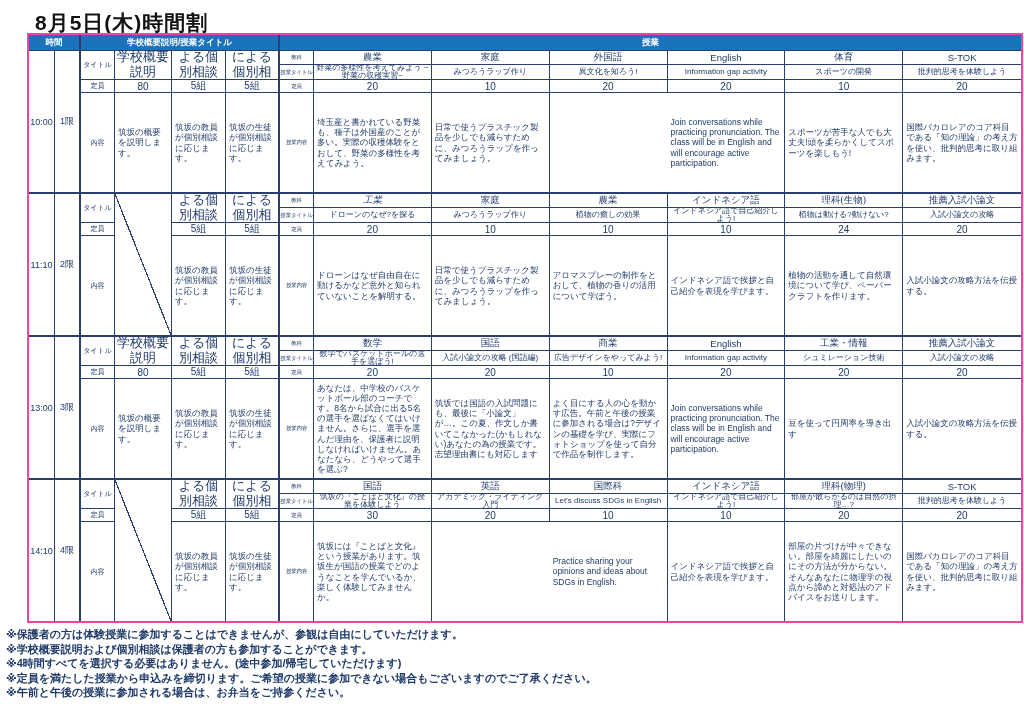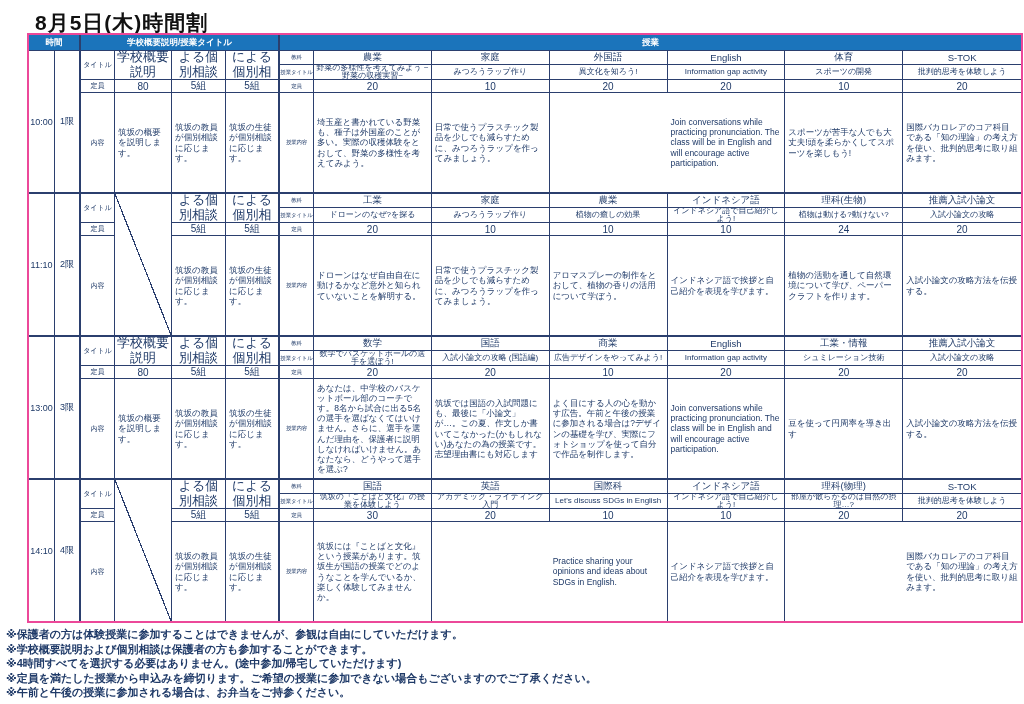--- a/index.html
+++ b/index.html
@@ -131,21 +131,21 @@
           <div class="cell lbl lblsm" style="grid-area: 2 / 7 / 3 / 8;">授業タイトル</div>
           <div class="cell lbl lblsm" style="grid-area: 3 / 7 / 4 / 8;">定員</div>
           <div class="cell lbl lblsm bb0" style="grid-area: 4 / 7 / 5 / 8;">授業内容</div>
           <div class="cell diag bb0" style="grid-area: 1 / 4 / 5 / 5;"></div>
           <div class="cell stitle" style="grid-area: 1 / 5 / 3 / 6;">教員による個別相談会</div>
           <div class="cell cap" style="grid-area: 3 / 5 / 4 / 6;">5組</div>
           <div class="cell cont bb0" style="grid-area: 4 / 5 / 5 / 6;">筑坂の教員が個別相談に応じます。</div>
           <div class="cell stitle br2" style="grid-area: 1 / 6 / 3 / 7;">筑坂生による個別相談会</div>
           <div class="cell cap br2" style="grid-area: 3 / 6 / 4 / 7;">5組</div>
           <div class="cell cont br2 bb0" style="grid-area: 4 / 6 / 5 / 7;">筑坂の生徒が個別相談に応じます。</div>
-          <div class="cell subj" style="grid-area: 1 / 8 / 2 / 9;">工業</div>
+          <div class="cell subj" style="grid-area: 1 / 8 / 2 / 9; font-style: italic;">工業</div>
           <div class="cell ltitle" style="grid-area: 2 / 8 / 3 / 9;">ドローンのなぜ?を探る</div>
           <div class="cell cap" style="grid-area: 3 / 8 / 4 / 9;">20</div>
           <div class="cell cont bb0" style="grid-area: 4 / 8 / 5 / 9;">ドローンはなぜ自由自在に動けるかなど意外と知られていないことを解明する。</div>
           <div class="cell subj" style="grid-area: 1 / 9 / 2 / 10;">家庭</div>
           <div class="cell ltitle" style="grid-area: 2 / 9 / 3 / 10;">みつろうラップ作り</div>
           <div class="cell cap" style="grid-area: 3 / 9 / 4 / 10;">10</div>
           <div class="cell cont bb0" style="grid-area: 4 / 9 / 5 / 10;">日常で使うプラスチック製品を少しでも減らすために、みつろうラップを作ってみましょう。</div>
           <div class="cell subj" style="grid-area: 1 / 10 / 2 / 11;">農業</div>
           <div class="cell ltitle" style="grid-area: 2 / 10 / 3 / 11;">植物の癒しの効果</div>
           <div class="cell cap" style="grid-area: 3 / 10 / 4 / 11;">10</div>
@@ -235,20 +235,21 @@
           <div class="cell ltitle" style="grid-area: 2 / 10 / 3 / 11;">Let's discuss SDGs in English</div>
           <div class="cell cap" style="grid-area: 3 / 10 / 4 / 11;">10</div>
           <div class="cell cont bb0" style="grid-area: 4 / 10 / 5 / 11;">Practice sharing your opinions and ideas about SDGs in English.</div>
           <div class="cell subj" style="grid-area: 1 / 11 / 2 / 12;">インドネシア語</div>
           <div class="cell ltitle" style="grid-area: 2 / 11 / 3 / 12;">インドネシア語で自己紹介しよう!</div>
           <div class="cell cap" style="grid-area: 3 / 11 / 4 / 12;">10</div>
           <div class="cell cont bb0" style="grid-area: 4 / 11 / 5 / 12;">インドネシア語で挨拶と自己紹介を表現を学びます。</div>
           <div class="cell subj" style="grid-area: 1 / 12 / 2 / 13;">理科(物理)</div>
           <div class="cell ltitle" style="grid-area: 2 / 12 / 3 / 13;">部屋が散らかるのは自然の摂理…?</div>
           <div class="cell cap" style="grid-area: 3 / 12 / 4 / 13;">20</div>
+          <div class="cell cont bb0" style="grid-area: 4 / 12 / 5 / 13;">部屋の片づけが中々できない。部屋を綺麗にしたいのにその方法が分からない。そんなあなたに物理学の視点から諦めと対処法のアドバイスをお送りします。</div>
           <div class="cell subj br0" style="grid-area: 1 / 13 / 2 / 14;">S-TOK</div>
           <div class="cell ltitle br0" style="grid-area: 2 / 13 / 3 / 14;">批判的思考を体験しよう</div>
           <div class="cell cap br0" style="grid-area: 3 / 13 / 4 / 14;">20</div>
           <div class="cell cont br0 bb0" style="grid-area: 4 / 13 / 5 / 14;">国際バカロレアのコア科目である「知の理論」の考え方を使い、批判的思考に取り組みます。</div>
         </div>
       </div>
   </div>
 
   <div class="notes">
     <div>※保護者の方は体験授業に参加することはできませんが、参観は自由にしていただけます。</div>

